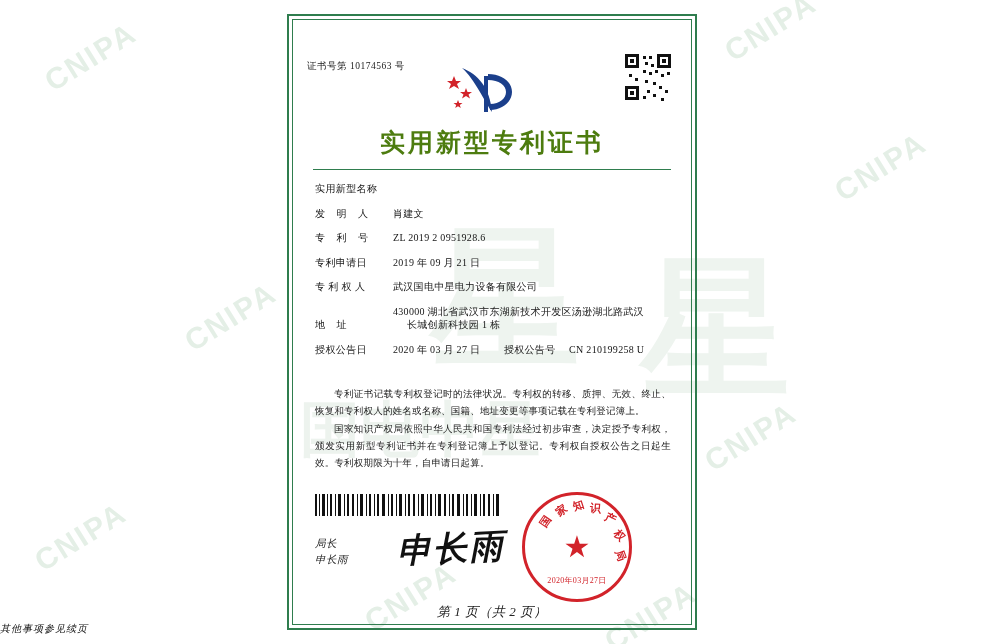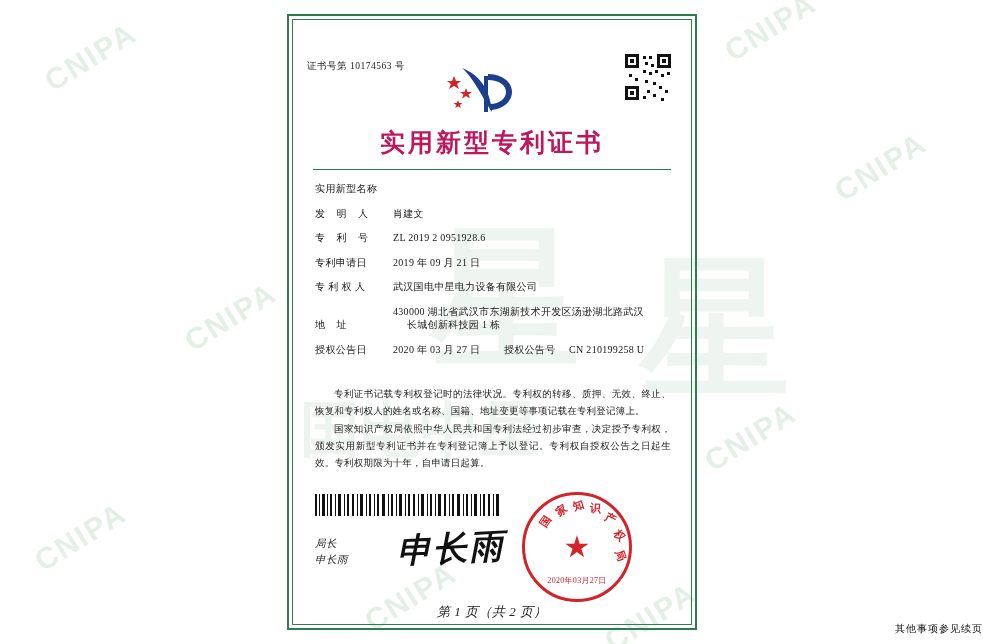--- a/index.html
+++ b/index.html
@@ -100,21 +100,21 @@
   }
   .title {
     position: absolute;
     left: 0;
     right: 0;
     top: 112px;
     text-align: center;
     font-size: 25px;
     font-weight: bold;
     letter-spacing: 3px;
-    color: #be185d;
+    color: #4d7c0f;
     font-family: "Liberation Serif", serif;
   }
   .hr-green {
     position: absolute;
     left: 26px;
     right: 26px;
     top: 155px;
     border-top: 1.5px solid #2f7d4e;
   }
   
@@ -237,24 +237,25 @@
     font-size: 13px;
     letter-spacing: 0.5px;
     color: #222;
     font-style: italic;
   }
   .footnote {
     position: absolute;
     left: 0;
     right: 0;
     bottom: 8px;
-    text-align: right;
+    text-align: left;
     font-size: 10px;
     letter-spacing: 1px;
     color: #111;
+    font-style: italic;
   }
 </style>
 </head>
 <body>
 
 <div id="page">
 
   <div class="wm-layer">
     <div class="wm-text" style="left:40px; top:40px; font-size:30px;">CNIPA</div>
     <div class="wm-text" style="left:180px; top:300px; font-size:30px;">CNIPA</div>

